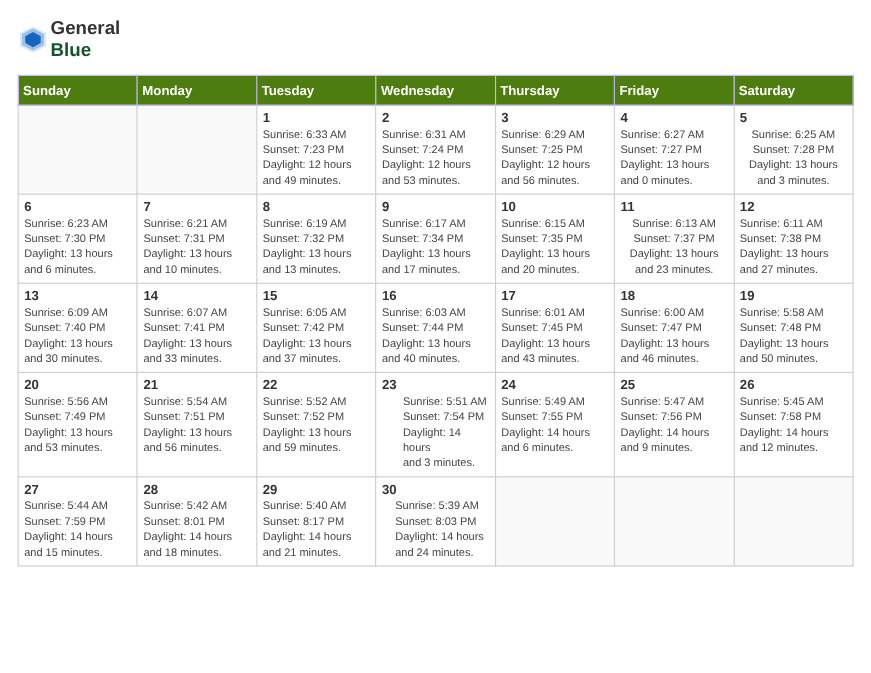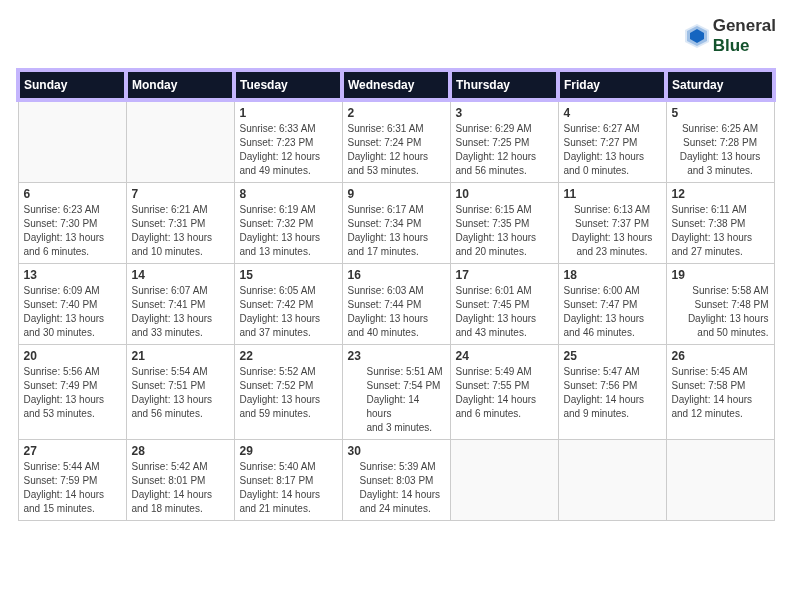--- a/index.html
+++ b/index.html
@@ -5,21 +5,21 @@
     * { box-sizing: border-box; margin: 0; padding: 0; }
     body {
       font-family: Arial, sans-serif;
       background: #fff;
       width: 792px;
       min-height: 612px;
       padding: 16px;
     }
     .header {
       display: flex;
-      justify-content: flex-end;
+      justify-content: flex-start;
       align-items: flex-start;
       margin-bottom: 12px;
     }
     .logo {
       display: flex;
       align-items: center;
     }
     .logo-icon {
       width: 28px;
       height: 28px;
@@ -37,26 +37,26 @@
       font-size: 14px;
       color: #555;
       margin-top: 2px;
     }
     .calendar {
       width: 100%;
       border-collapse: collapse;
       border: 1px solid #ccc;
     }
     .calendar th {
-      background-color: #0f172a;
+      background-color: #4d7c0f;
       color: #fff;
       font-size: 12px;
       padding: 6px 4px;
       text-align: left;
-      border: 4px solid #c4b5fd;
+      border: 1px solid #c4b5fd;
       font-weight: bold;
     }
     .calendar td {
       vertical-align: top;
       border: 1px solid #ccc;
       padding: 4px 5px;
       font-size: 10.5px;
       color: #333;
       width: calc(100% / 7);
       min-height: 80px;
@@ -240,21 +240,21 @@
         </td>
         <td>
           <span class="day-number">18</span>
           <div class="day-info" style="white-space: pre-line;">Sunrise: 6:00 AM
 Sunset: 7:47 PM
 Daylight: 13 hours
 and 46 minutes.</div>
         </td>
         <td>
           <span class="day-number">19</span>
-          <div class="day-info" style="white-space: pre-line; text-align: right;">Sunrise: 5:58 AM
+          <div class="day-info" style="white-space: pre-line;">Sunrise: 5:58 AM
 Sunset: 7:48 PM
 Daylight: 13 hours
 and 50 minutes.</div>
         </td>
       </tr>
       <tr>
         <td>
           <span class="day-number">20</span>
           <div class="day-info" style="white-space: pre-line;">Sunrise: 5:56 AM
 Sunset: 7:49 PM

